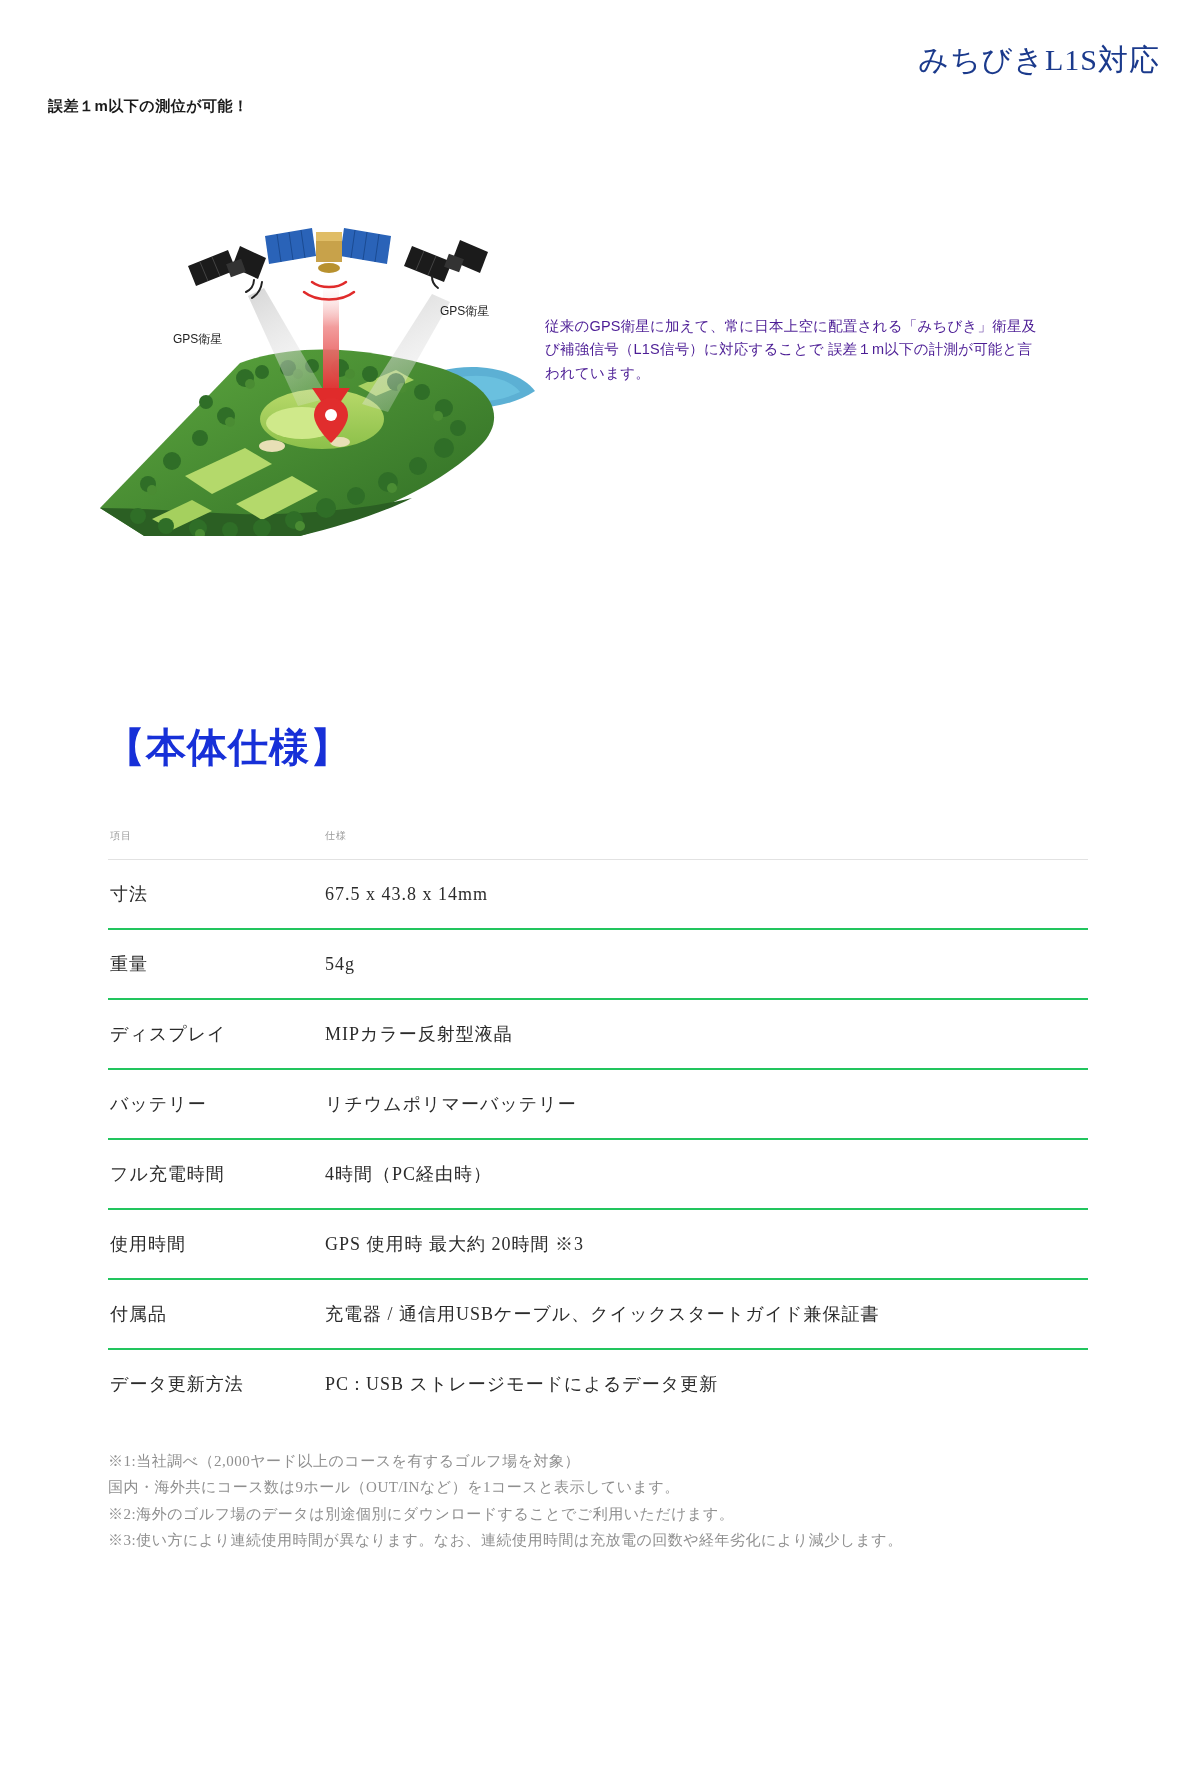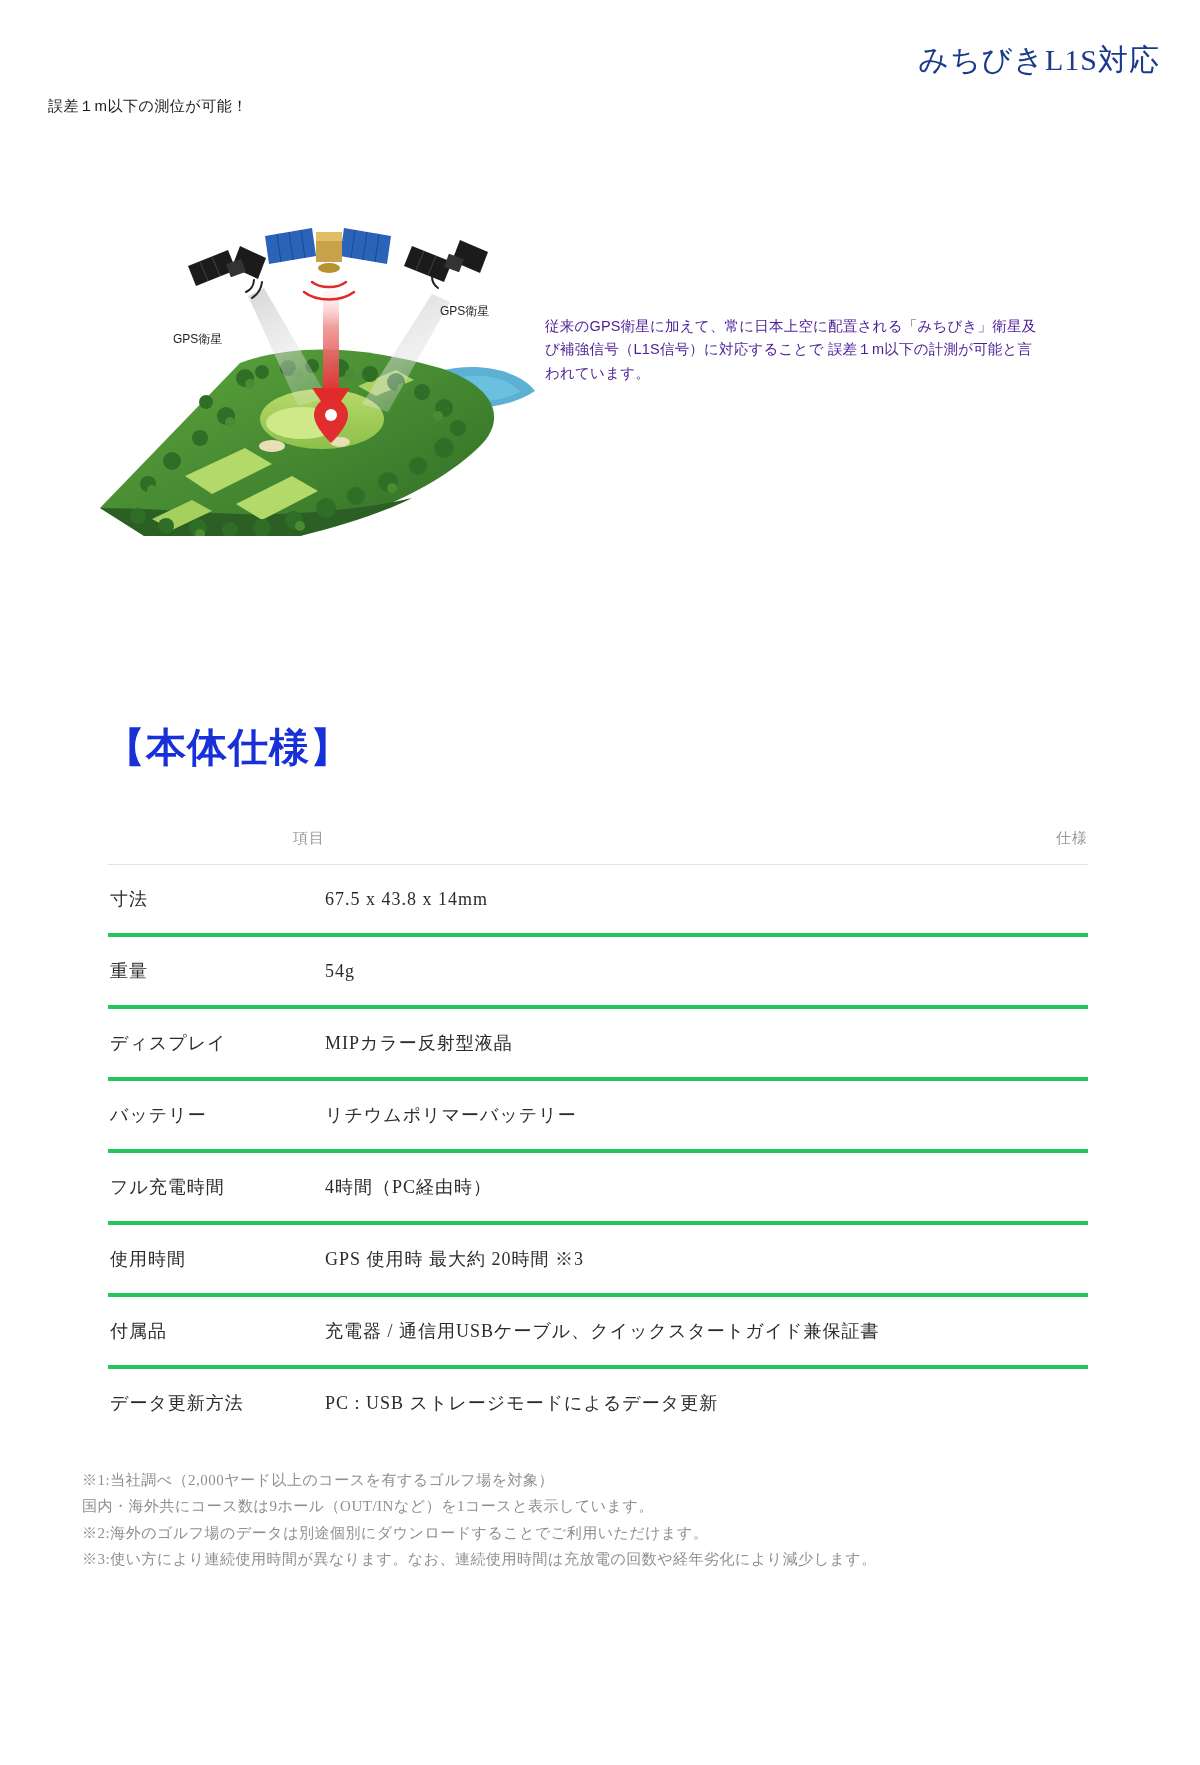--- a/index.html
+++ b/index.html
@@ -26,21 +26,21 @@
     font-size: 30px;
     color: #1b3a8c;
     letter-spacing: 1px;
     margin: 10px 0 0 8px;
     font-weight: 400;
     text-align: right;
   }
   .michibiki-sub {
     font-family: "Liberation Sans", sans-serif;
     font-size: 15px;
-    font-weight: normal;
+    font-weight: bold;
     color: #1a1a1a;
     margin: 16px 0 0 8px;
     letter-spacing: 0.5px;
   }
 
   
   .illus-wrap {
     position: relative;
     width: 560px;
     height: 420px;
@@ -86,42 +86,42 @@
     margin: 0 0 40px 105px;
     letter-spacing: 1px;
   }
   table.spec-table {
     width: 980px;
     margin-left: 108px;
     border-collapse: collapse;
     font-family: "Liberation Serif", serif;
   }
   table.spec-table th {
-    text-align: right;
+    text-align: left;
     font-weight: normal;
     color: #9a9a9a;
-    font-size: 15px;
+    font-size: 10px;
     padding: 14px 0 16px 0;
     border-bottom: 1px solid #e2e2e2;
     letter-spacing: 1px;
   }
   table.spec-table th.col-item { width: 215px; padding-left: 2px; }
   table.spec-table td {
     font-size: 18px;
     color: #2b2b2b;
     padding: 22px 0 22px 0;
-    border-bottom: 4px solid #22c55e;
+    border-bottom: 2px solid #22c55e;
     letter-spacing: 1px;
     vertical-align: middle;
   }
   table.spec-table td.col-item { width: 215px; padding-left: 2px; }
   table.spec-table tr:last-child td { border-bottom: none; }
 
   .notes {
-    margin-left: 82px;
+    margin-left: 108px;
     margin-top: 30px;
     font-family: "Liberation Serif", serif;
     font-size: 15px;
     color: #8f8f8f;
     line-height: 1.75;
     letter-spacing: 0.5px;
   }
   .notes div { white-space: nowrap; }
 </style>
 </head>

